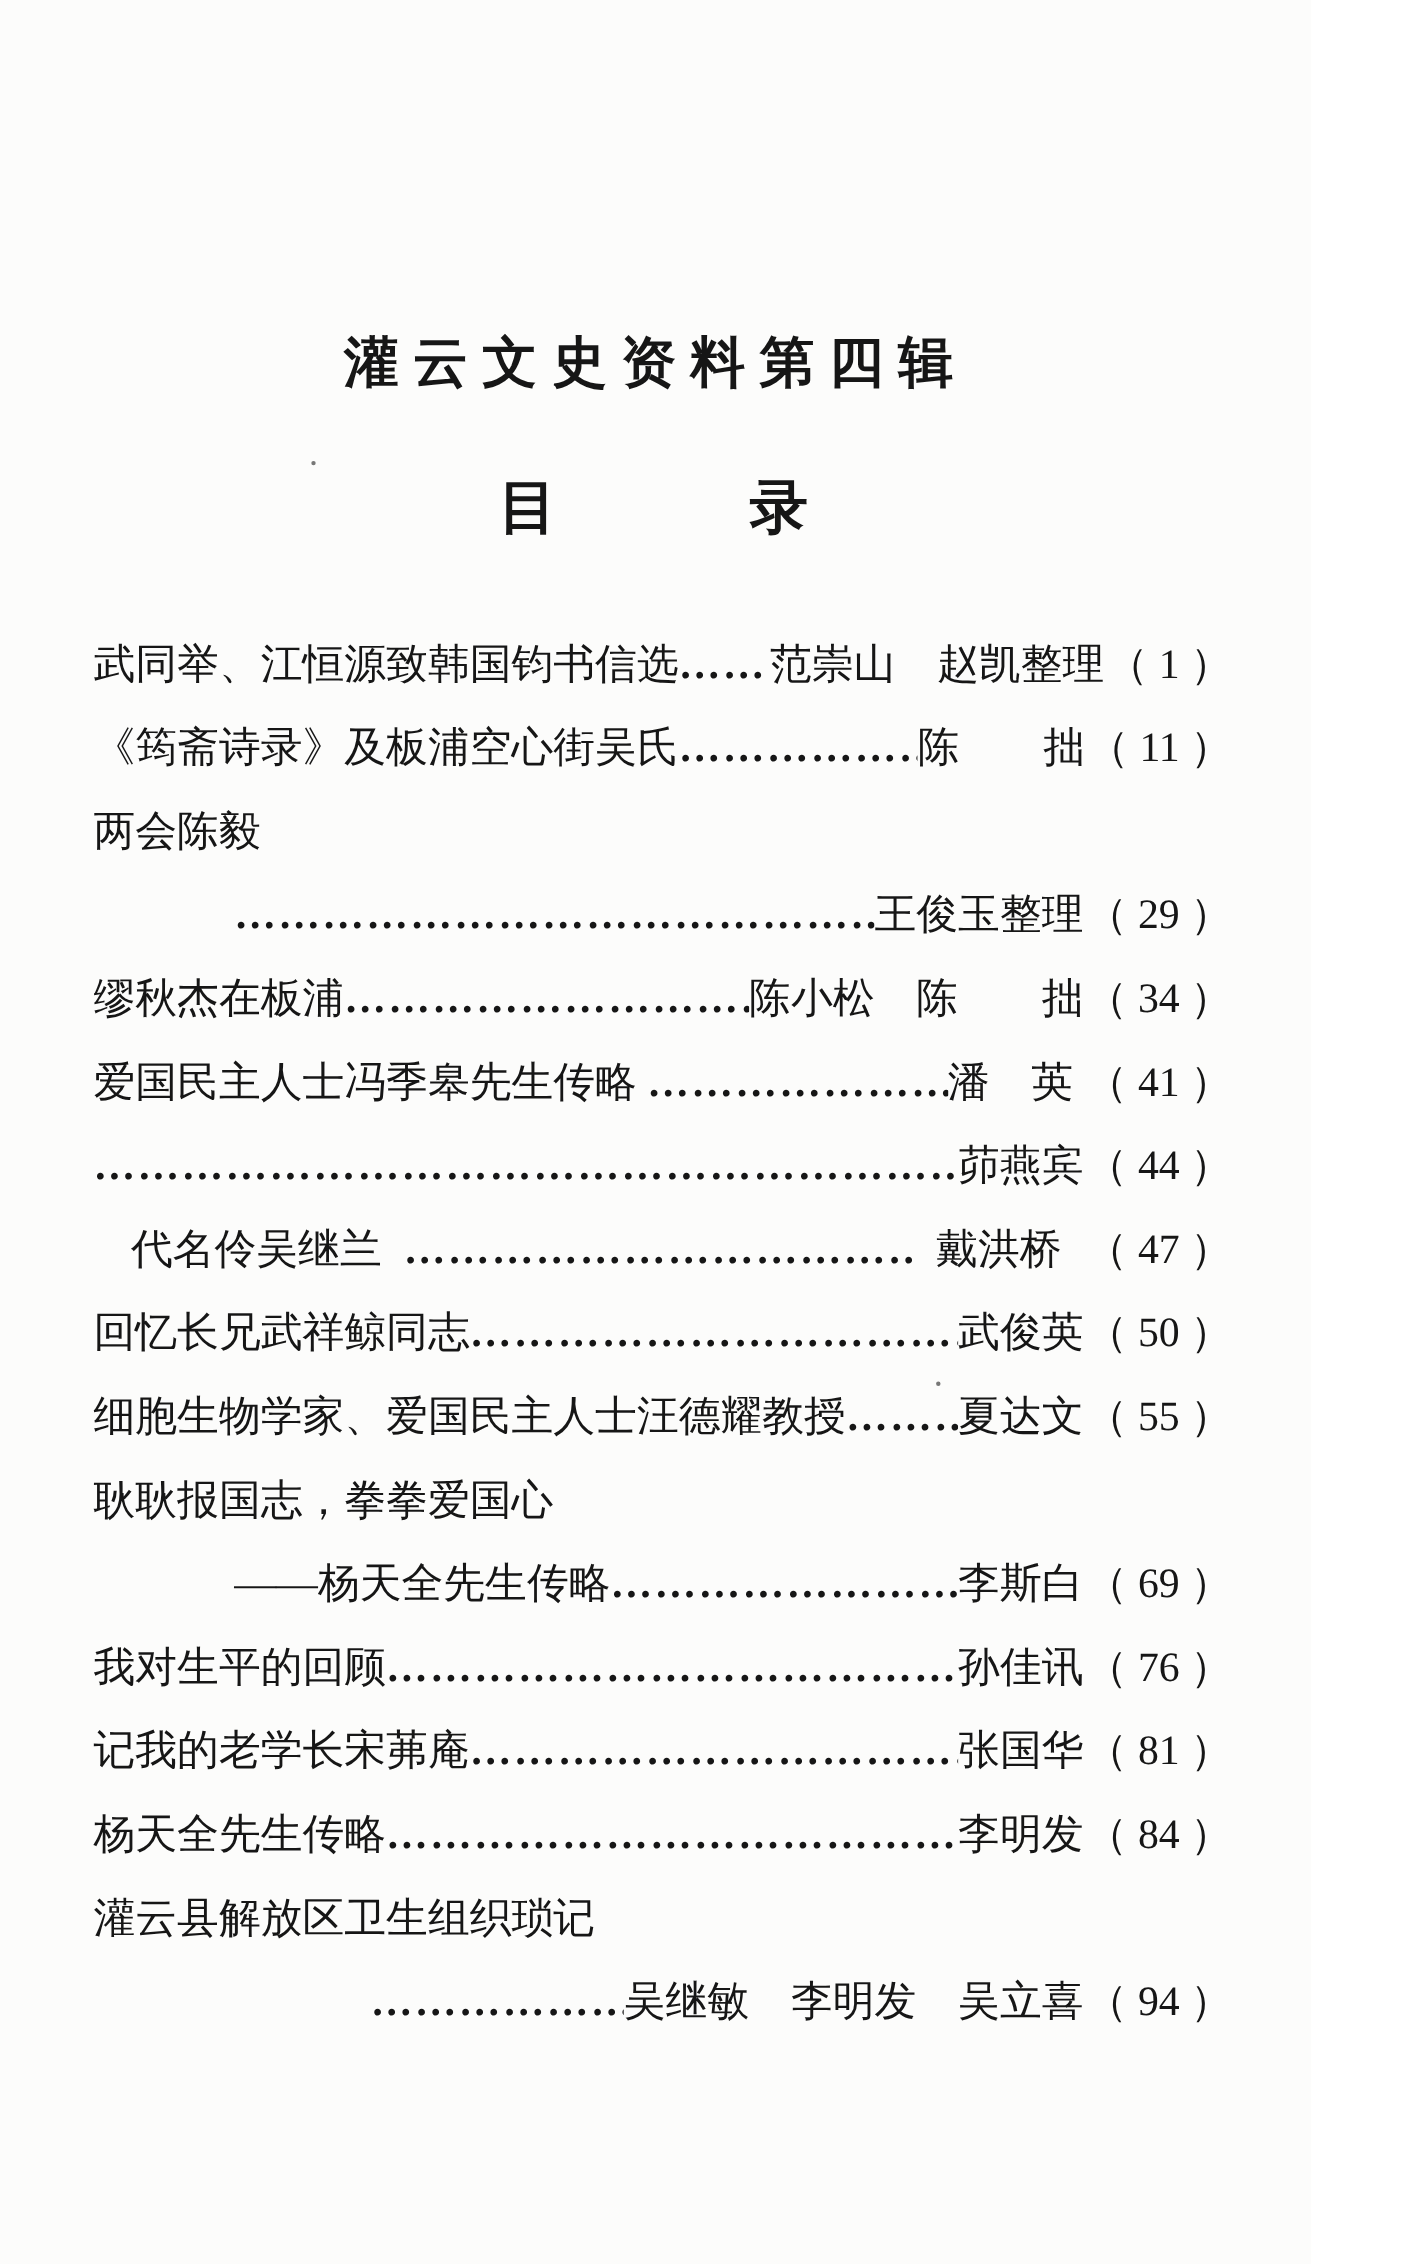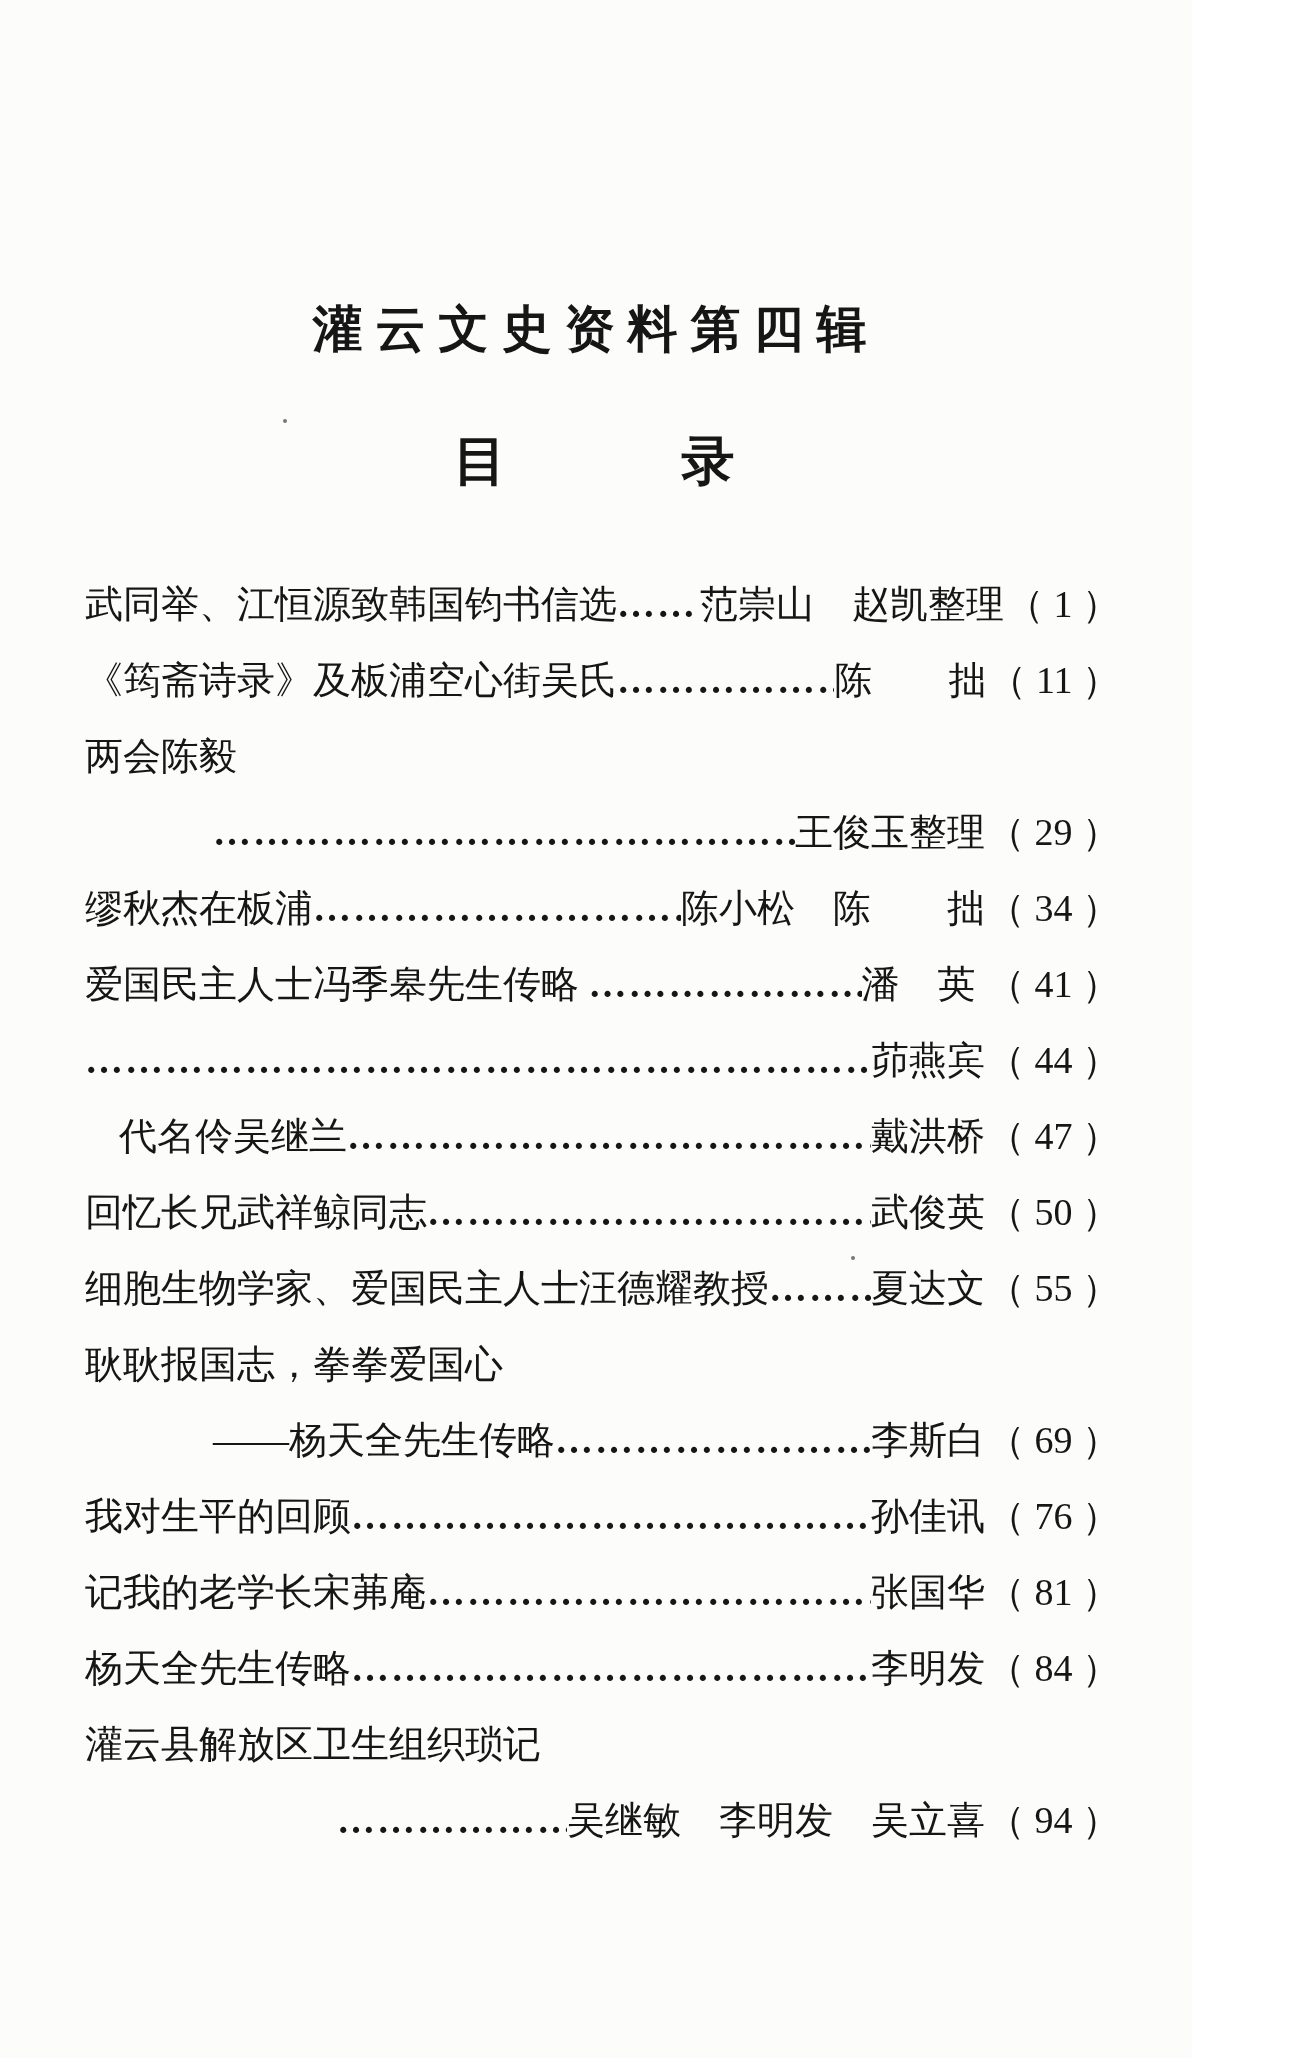--- a/index.html
+++ b/index.html
@@ -58,21 +58,21 @@
     flex: 1 1 auto;
     min-width: 0;
     overflow: hidden;
     white-space: nowrap;
     letter-spacing: 2px;
     font-weight: 700;
   }
   .toc-row .entry-authors { flex: 0 0 auto; white-space: pre; font-family: Liberation Serif, serif; }
   .toc-row .entry-page { flex: 0 0 auto; white-space: pre; margin-left: 2px; }
   .indent-dash { padding-left: 128px; }
-  .indent-one  { padding-left: 34px; }
+  .indent-one  { padding-left: 34px; gap: 20px; }
   .indent-deep { padding-left: 252px; }
   .speck {
     position: absolute;
     width: 4px; height: 4px;
     background: #555;
     border-radius: 50%;
     opacity: .8;
   }
 </style>
 </head>

